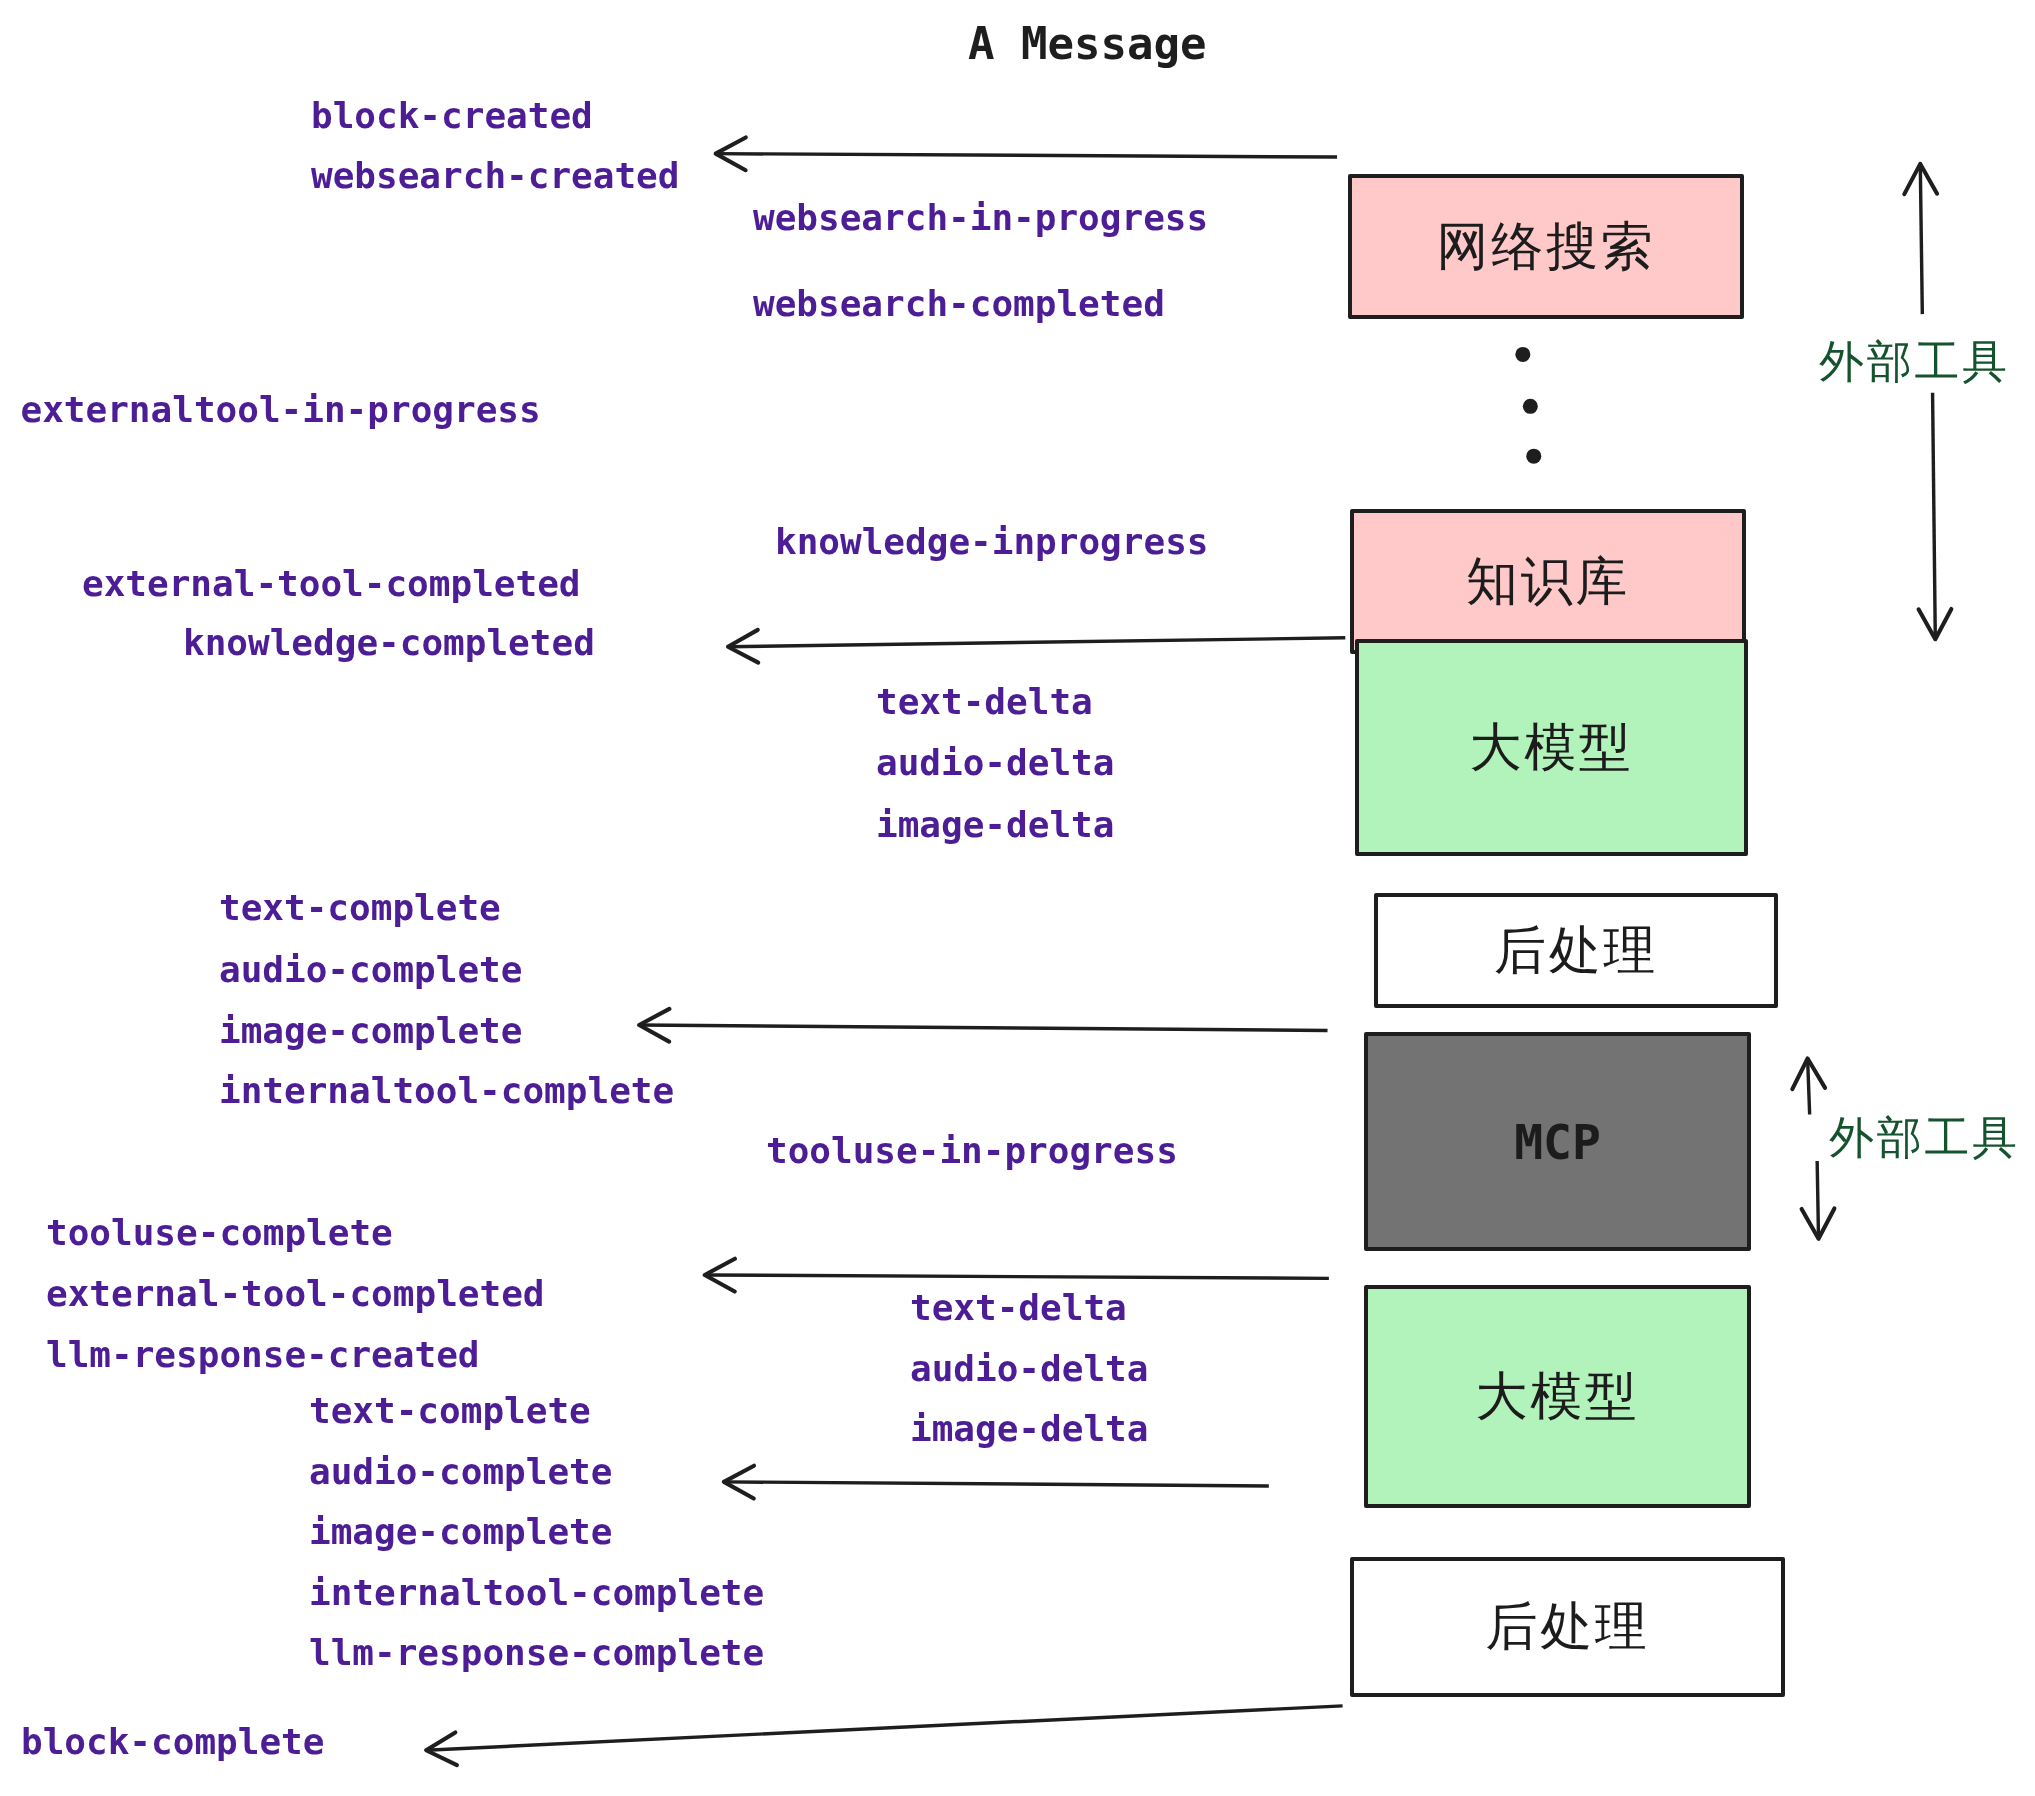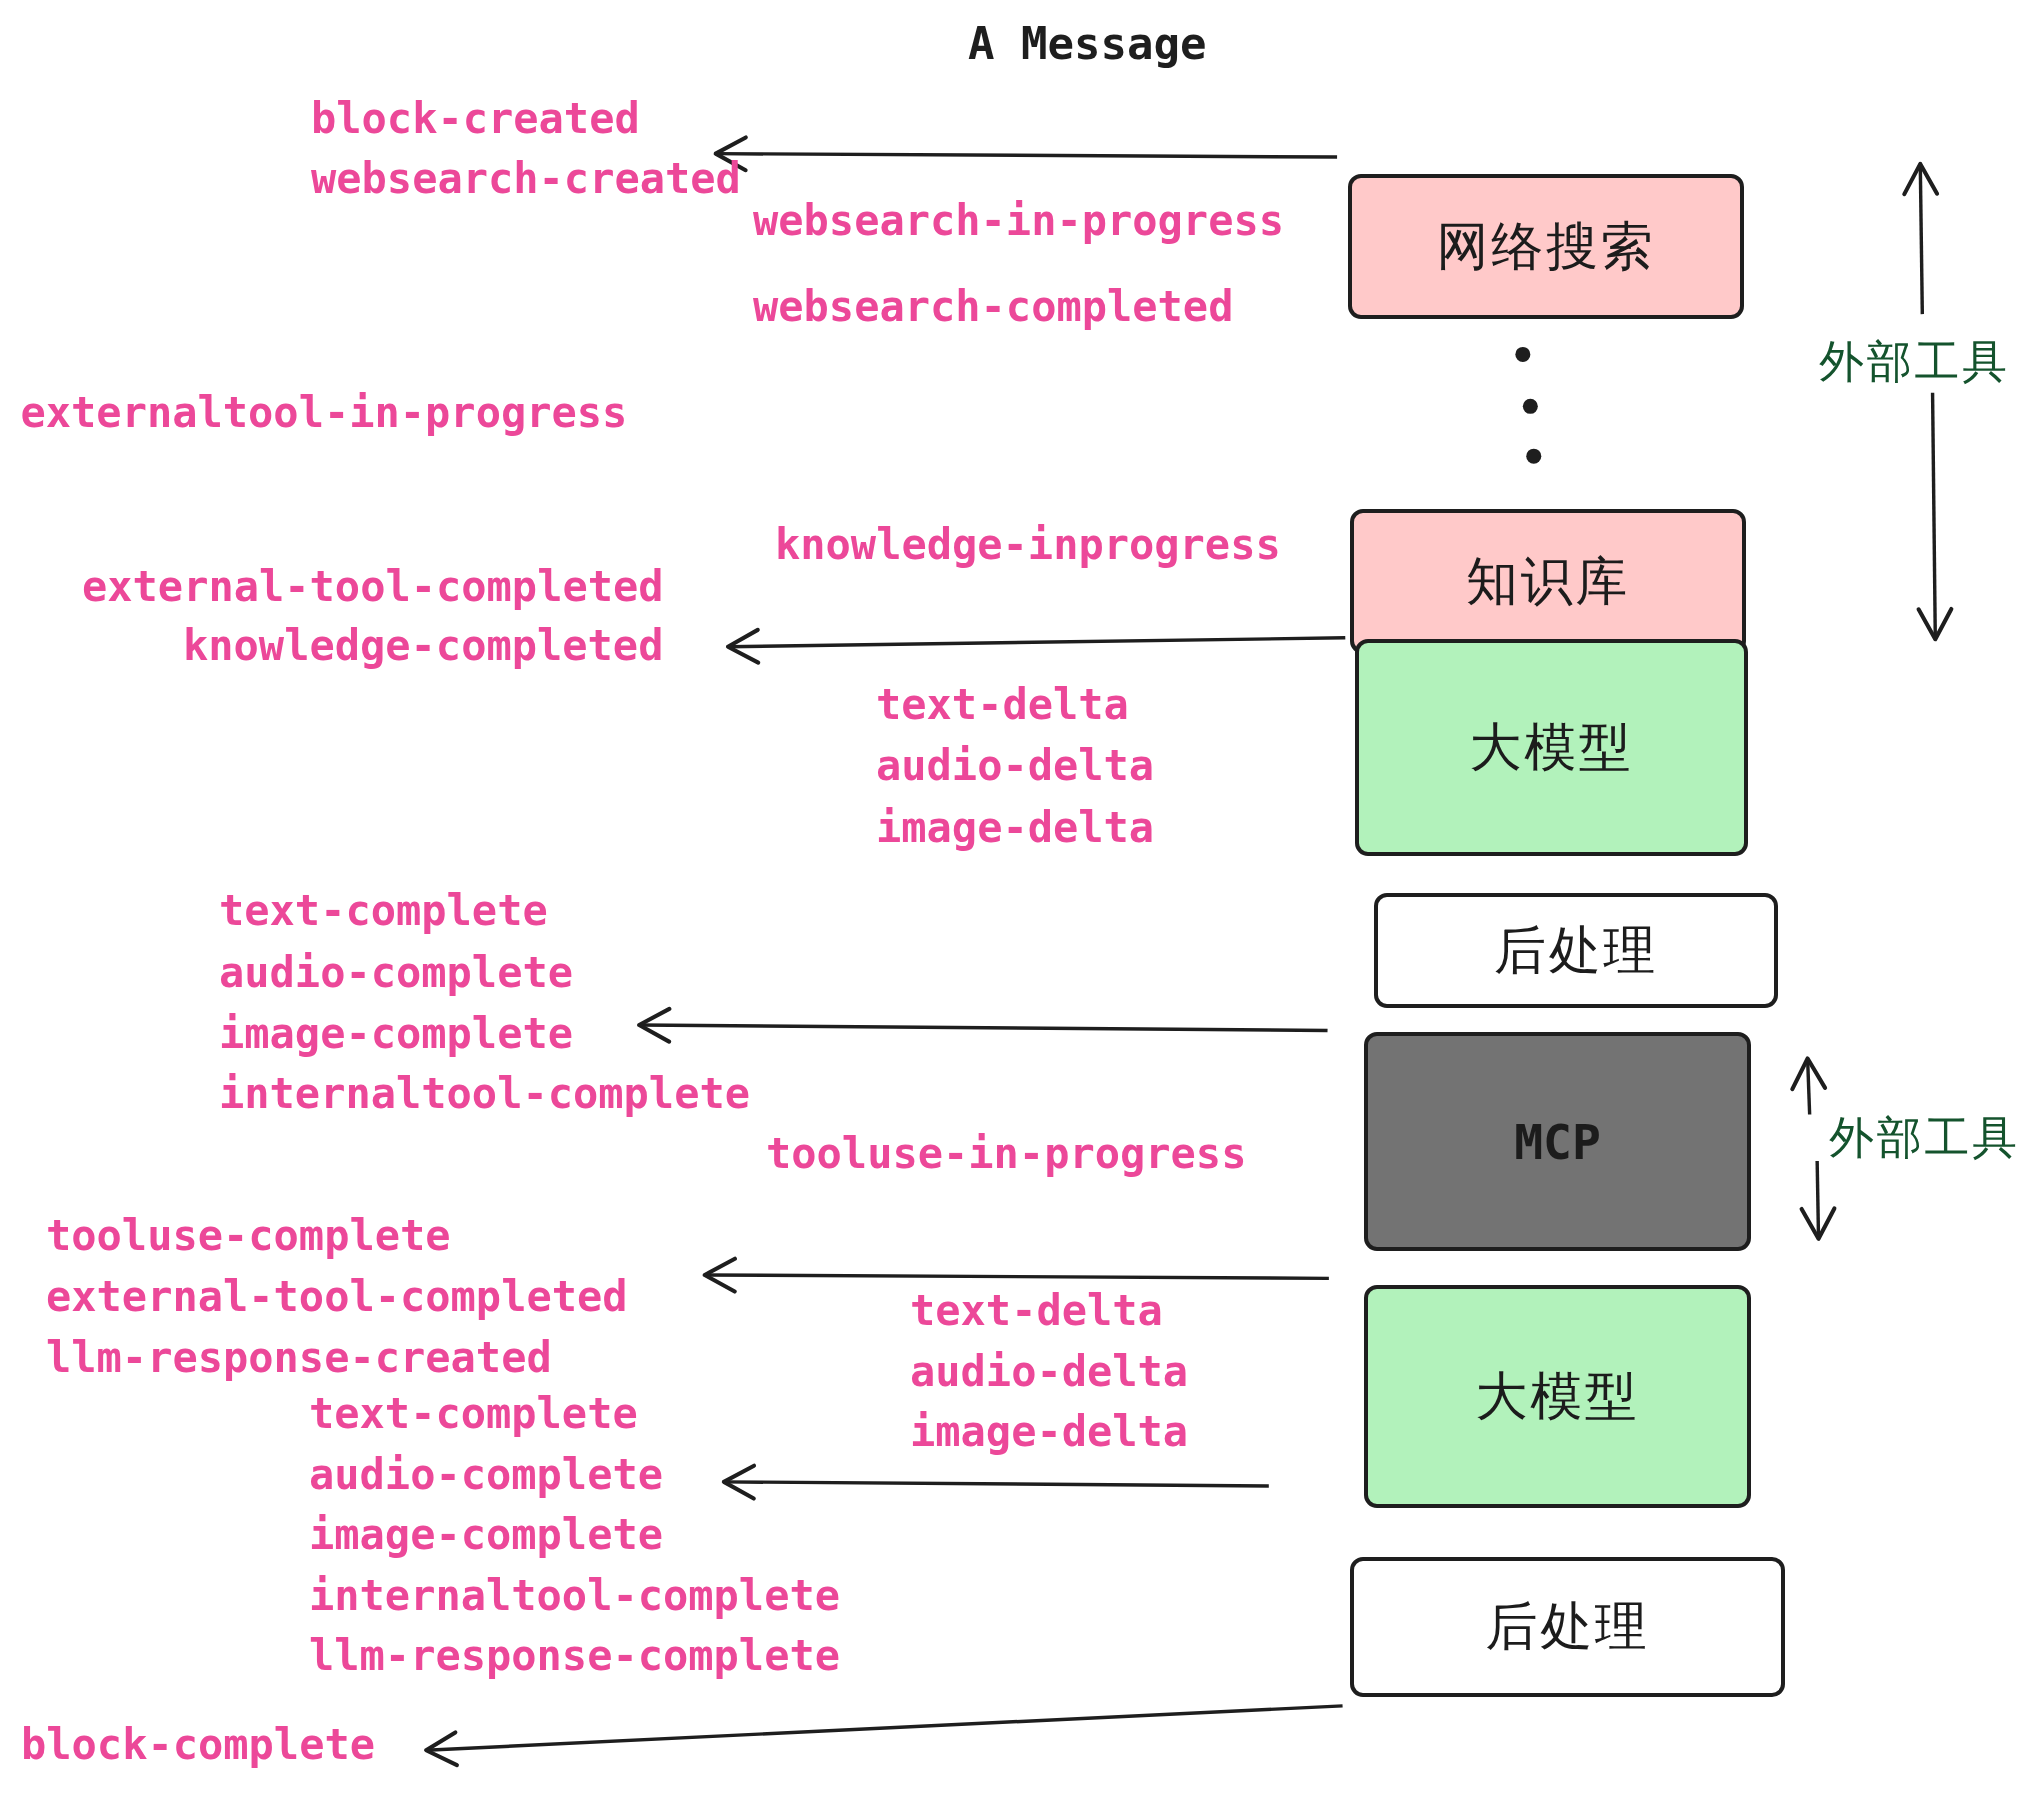--- a/index.html
+++ b/index.html
@@ -21,37 +21,37 @@
     left: 0;
     top: 0;
     width: 2035px;
     height: 1796px;
     pointer-events: none;
   }
   .ev {
     position: absolute;
     font-family: "DejaVu Sans Mono", "Liberation Mono", monospace;
     font-weight: bold;
-    font-size: 42px;
+    font-size: 36px;
     line-height: 1.05;
-    color: #ec4899;
+    color: #4c1d95;
     white-space: nowrap;
   }
   .title {
     position: absolute;
     font-family: "DejaVu Sans Mono", "Liberation Mono", monospace;
     font-weight: bold;
     font-size: 44px;
     color: #1e1e1e;
     white-space: nowrap;
   }
   .node {
     position: absolute;
     border: 4.8px solid #1e1e1e;
-    border-radius: 13px;
+    border-radius: 2px;
     display: flex;
     align-items: center;
     justify-content: center;
     box-sizing: border-box;
   }
   .node .box-label {
     font-size: 52px;
     color: #1c1c1c;
     letter-spacing: 2.7px;
     white-space: nowrap;

